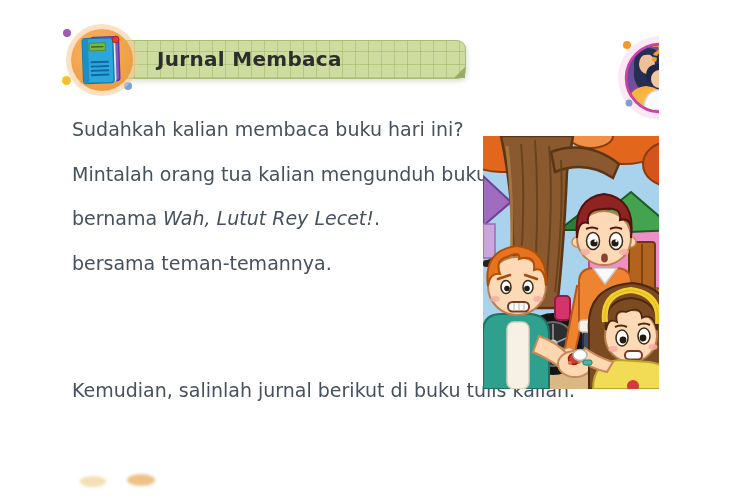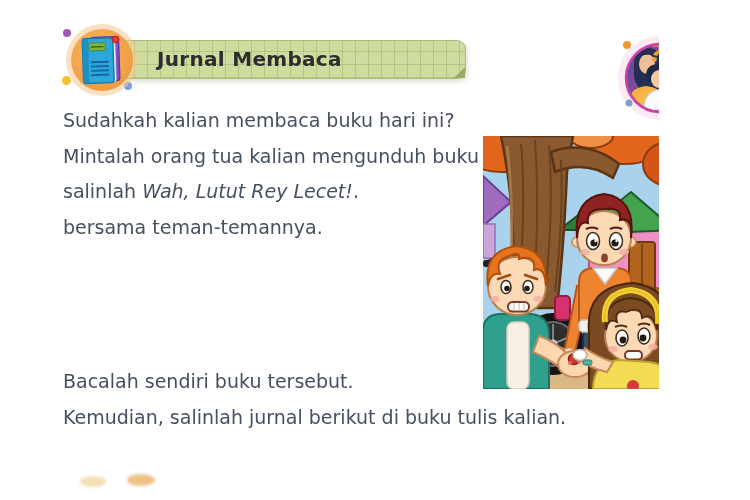--- a/index.html
+++ b/index.html
@@ -27,21 +27,21 @@
 
   .dot{position:absolute;border-radius:50%;}
   .dot-purple{left:63px;top:29px;width:8px;height:8px;background:#9d5bb5;}
   .dot-yellow{left:62px;top:76px;width:9px;height:9px;background:#f2c230;}
   .dot-blue{left:124px;top:82px;width:8px;height:8px;background:#7aa1e8;}
 
   .badge-family{position:absolute;left:612px;top:30px;width:96px;height:96px;}
 
   
   .text-block{position:absolute;left:63px;color:#47505e;}
-  .text-block p{margin:0;height:35.5px;line-height:35.5px;font-size:19px;white-space:nowrap;}
+  .text-block p{margin:9px;height:35.5px;line-height:35.5px;font-size:19px;white-space:nowrap;}
   .p1{top:103px;}
   .p2{top:364px;}
   .book-title{font-style:italic;}
 
   
   .illustration{position:absolute;left:483px;top:136px;width:192px;height:253px;margin:0;}
 
   
   .blob{position:absolute;border-radius:50%;filter:blur(1.5px);}
   .blob-1{left:80px;top:476px;width:26px;height:11px;background:#f0d8a2;opacity:.8;}
@@ -112,26 +112,25 @@
       </g>
       <circle cx="15" cy="15" r="4" fill="#f2992e"></circle>
       <circle cx="17" cy="73" r="3.5" fill="#7f9fd4"></circle>
       <circle cx="74" cy="72" r="4.5" fill="#8e56a8"></circle>
     </svg>
   </div>
 
   <div class="text-block p1">
     <p>Sudahkah kalian membaca buku hari ini?</p>
     <p>Mintalah orang tua kalian mengunduh buku</p>
-    <p><span>salinlah </span><em class="book-title">Wah, Lutut Rey Lecet!</em><span>.</span></p>
+    <p><span>bernama </span><em class="book-title">Wah, Lutut Rey Lecet!</em><span>.</span></p>
     <p>bersama teman-temannya.</p>
   </div>
 
   <div class="text-block p2">
-    <p>Bacalah sendiri buku tersebut.</p>
     <p>Kemudian, salinlah jurnal berikut di buku tulis kalian.</p>
   </div>
 
   <figure class="illustration" aria-label="Rey, anak berambut oranye, duduk memegang lututnya yang lecet; seorang anak laki-laki berambut merah tua berdiri dan seorang anak perempuan berbando kuning membantu; latar pohon besar, rumah beratap hijau, pagar, dan roda sepeda">
     <svg width="192" height="253" viewBox="0 0 192 253">
       <rect width="192" height="253" fill="#a9d2ec"></rect>
       <rect y="190" width="192" height="63" fill="#d9b884"></rect>
 
       <g stroke="#8a3c10" stroke-width="2">
         <ellipse cx="18" cy="12" rx="40" ry="24" fill="#e2671d"></ellipse>

